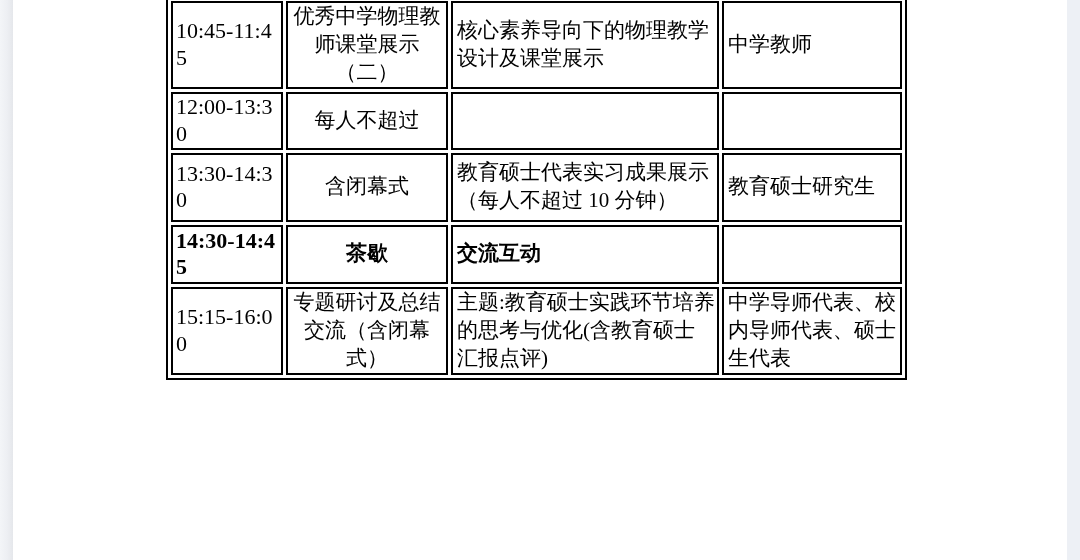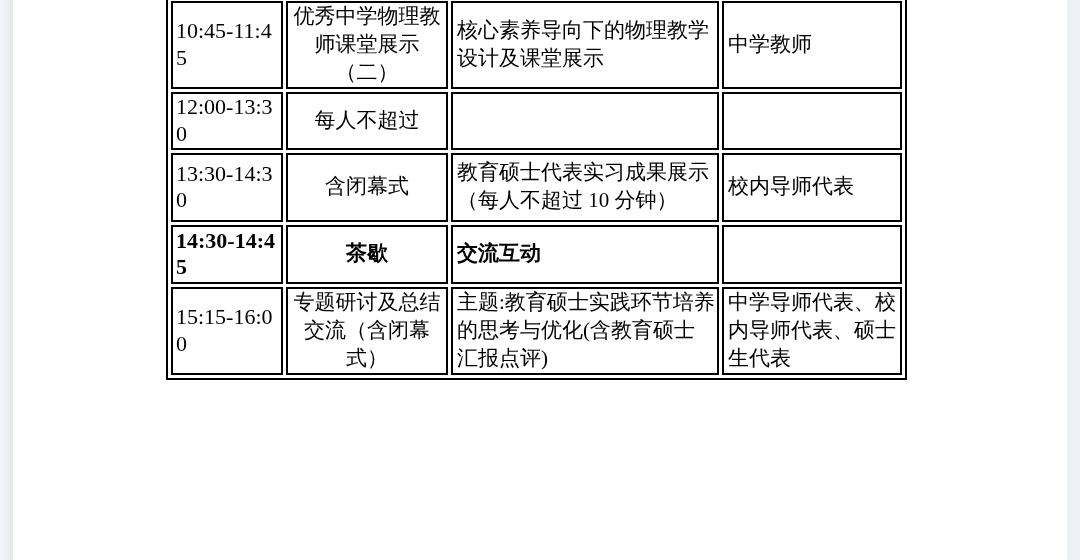--- a/index.html
+++ b/index.html
@@ -98,21 +98,21 @@
       <tr class="r4">
         <td class="time-col">12:00-13:30</td>
         <td class="session-col">每人不超过</td>
         <td class="content-col"></td>
         <td class="participants-col"></td>
       </tr>
       <tr class="r5">
         <td class="time-col">13:30-14:30</td>
         <td class="session-col">含闭幕式</td>
         <td class="content-col">教育硕士代表实习成果展示（每人不超过 10 分钟）</td>
-        <td class="participants-col">校内导师代表</td>
+        <td class="participants-col">教育硕士研究生</td>
       </tr>
       <tr class="r6">
         <td class="time-col">14:30-14:45</td>
         <td class="session-col">茶歇</td>
         <td class="content-col">交流互动</td>
         <td class="participants-col"></td>
       </tr>
       <tr class="r8">
         <td class="time-col">15:15-16:00</td>
         <td class="session-col">专题研讨及总结交流（含闭幕式）</td>

